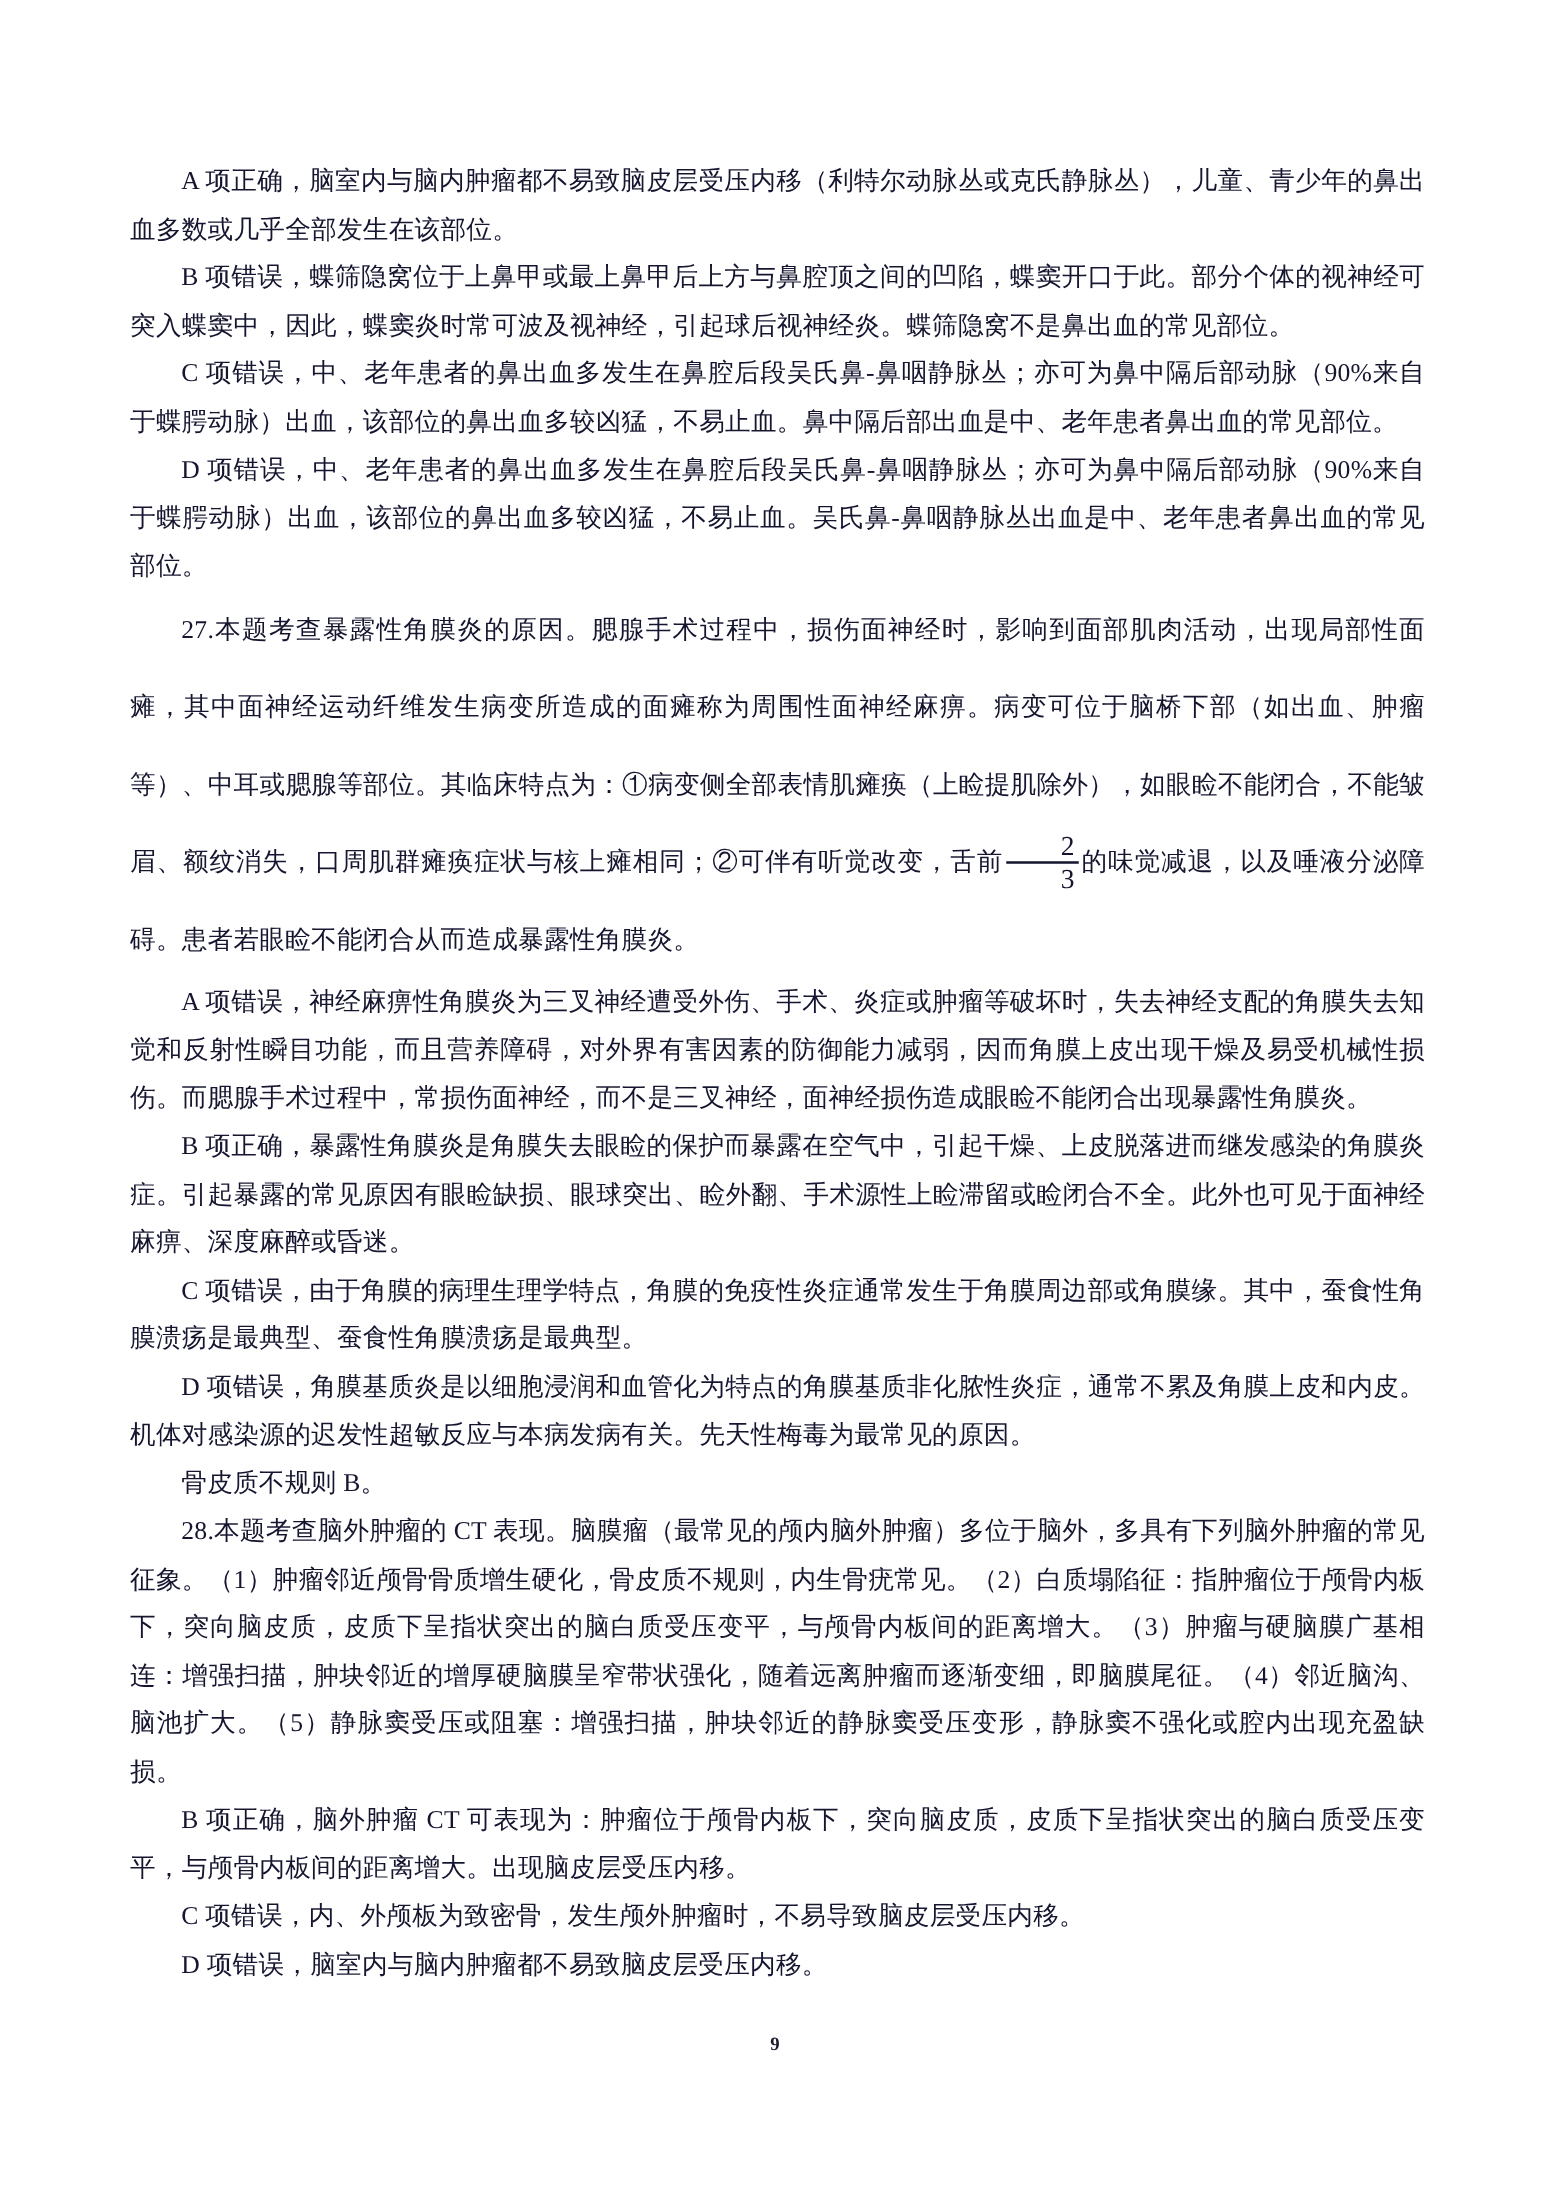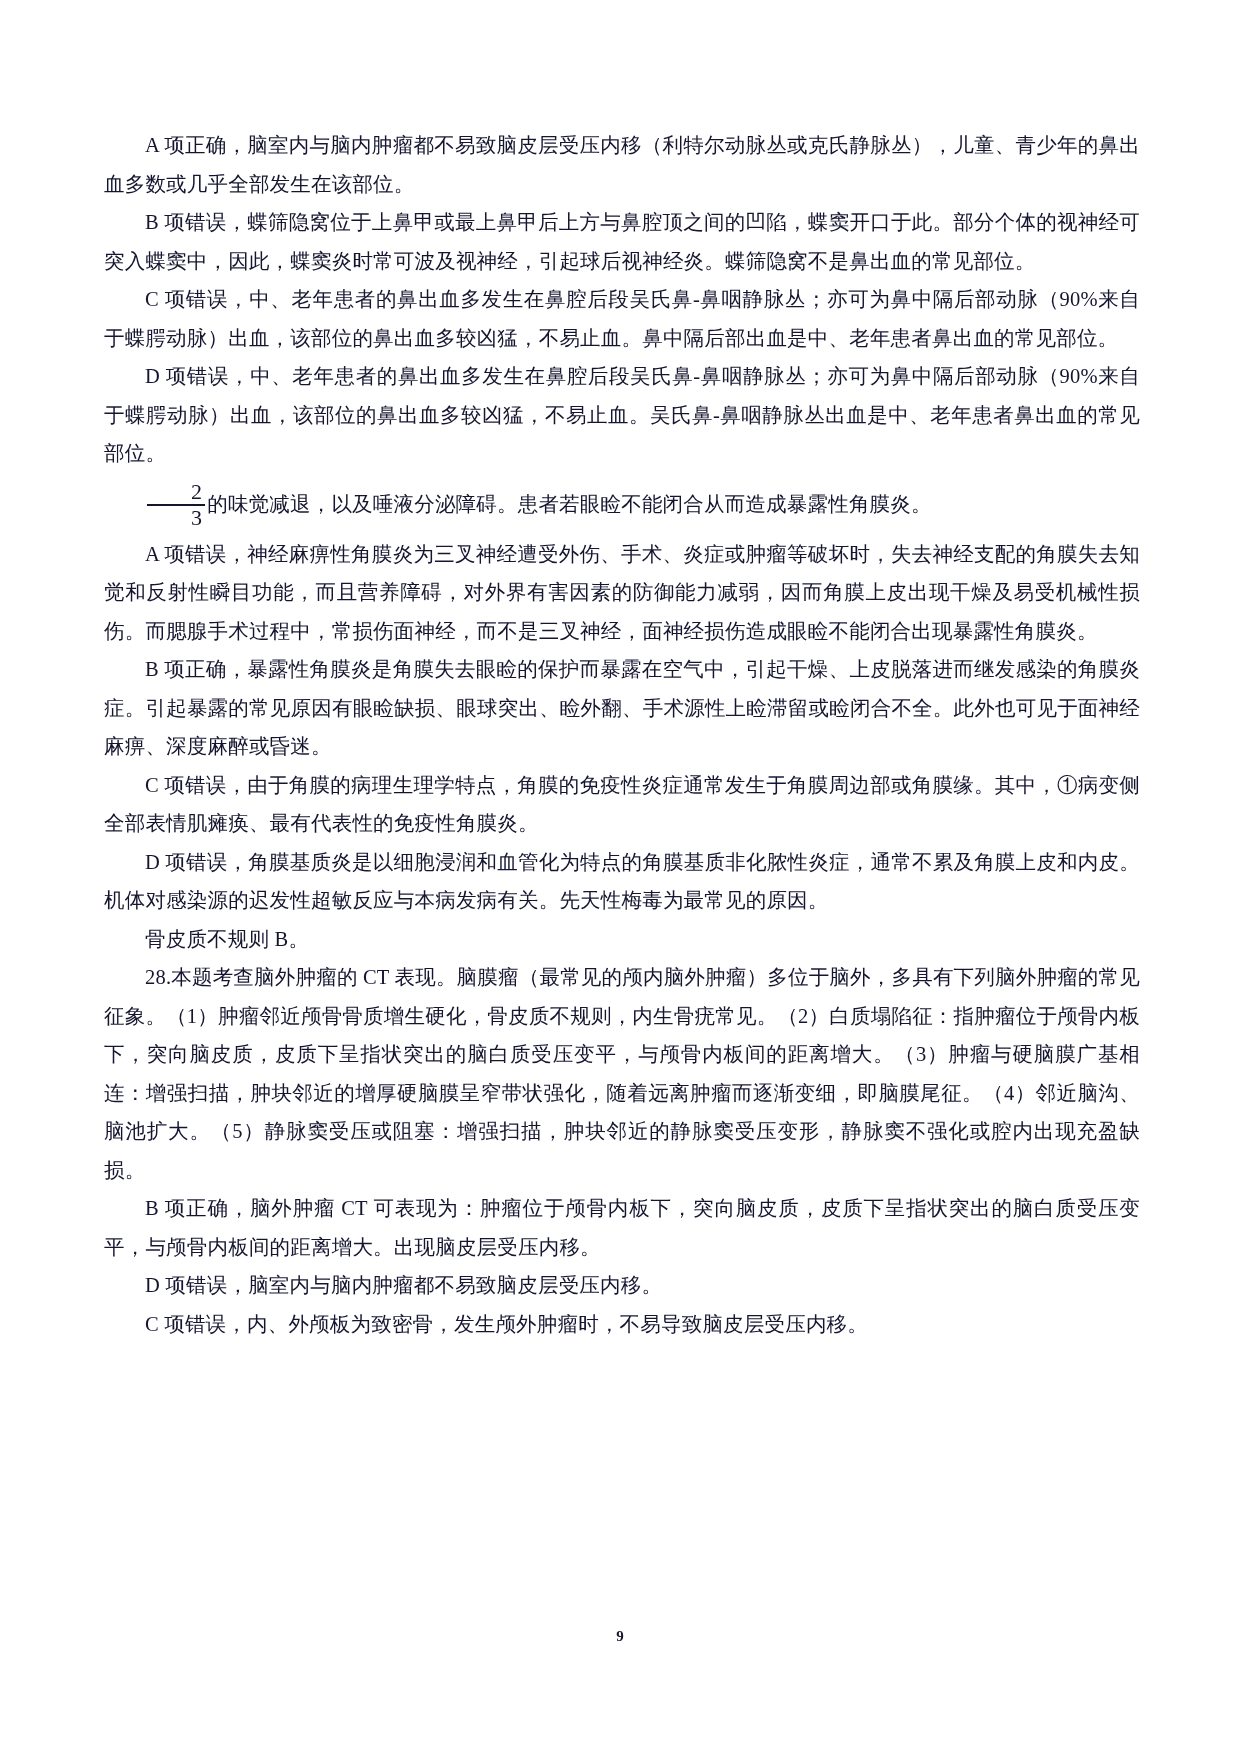--- a/index.html
+++ b/index.html
@@ -91,41 +91,41 @@
 
     <p class="para">A 项正确，脑室内与脑内肿瘤都不易致脑皮层受压内移（利特尔动脉丛或克氏静脉丛），儿童、青少年的鼻出血多数或几乎全部发生在该部位。</p>
 
     <p class="para">B 项错误，蝶筛隐窝位于上鼻甲或最上鼻甲后上方与鼻腔顶之间的凹陷，蝶窦开口于此。部分个体的视神经可突入蝶窦中，因此，蝶窦炎时常可波及视神经，引起球后视神经炎。蝶筛隐窝不是鼻出血的常见部位。</p>
 
     <p class="para">C 项错误，中、老年患者的鼻出血多发生在鼻腔后段吴氏鼻-鼻咽静脉丛；亦可为鼻中隔后部动脉（90%来自于蝶腭动脉）出血，该部位的鼻出血多较凶猛，不易止血。鼻中隔后部出血是中、老年患者鼻出血的常见部位。</p>
 
     <p class="para">D 项错误，中、老年患者的鼻出血多发生在鼻腔后段吴氏鼻-鼻咽静脉丛；亦可为鼻中隔后部动脉（90%来自于蝶腭动脉）出血，该部位的鼻出血多较凶猛，不易止血。吴氏鼻-鼻咽静脉丛出血是中、老年患者鼻出血的常见部位。</p>
 
 
-    <p class="para tall"><span class="frac">
+    <p class="para tall"><span>27.本题考查暴露性角膜炎的原因。腮腺手术过程中，损伤面神经时，影响到面部肌肉活动，出现局部性面瘫，其中面神经运动纤维发生病变所造成的面瘫称为周围性面神经麻痹。病变可位于脑桥下部（如出血、肿瘤等）、中耳或腮腺等部位。其临床特点为：①病变侧全部表情肌瘫痪（上睑提肌除外），如眼睑不能闭合，不能皱眉、额纹消失，口周肌群瘫痪症状与核上瘫相同；②可伴有听觉改变，舌前</span><span class="frac">
           <span class="num">2</span>
           <span class="bar"></span>
           <span class="den">3</span>
         </span><span>的味觉减退，以及唾液分泌障碍。患者若眼睑不能闭合从而造成暴露性角膜炎。</span></p>
 
     <p class="para">A 项错误，神经麻痹性角膜炎为三叉神经遭受外伤、手术、炎症或肿瘤等破坏时，失去神经支配的角膜失去知觉和反射性瞬目功能，而且营养障碍，对外界有害因素的防御能力减弱，因而角膜上皮出现干燥及易受机械性损伤。而腮腺手术过程中，常损伤面神经，而不是三叉神经，面神经损伤造成眼睑不能闭合出现暴露性角膜炎。</p>
 
     <p class="para">B 项正确，暴露性角膜炎是角膜失去眼睑的保护而暴露在空气中，引起干燥、上皮脱落进而继发感染的角膜炎症。引起暴露的常见原因有眼睑缺损、眼球突出、睑外翻、手术源性上睑滞留或睑闭合不全。此外也可见于面神经麻痹、深度麻醉或昏迷。</p>
 
-    <p class="para">C 项错误，由于角膜的病理生理学特点，角膜的免疫性炎症通常发生于角膜周边部或角膜缘。其中，①病变侧全部表情肌瘫痪、最有代表性的免疫性角膜炎。</p>
+    <p class="para">C 项错误，由于角膜的病理生理学特点，角膜的免疫性炎症通常发生于角膜周边部或角膜缘。其中，蚕食性角膜溃疡是最典型、蚕食性角膜溃疡是最典型。</p>
 
     <p class="para">D 项错误，角膜基质炎是以细胞浸润和血管化为特点的角膜基质非化脓性炎症，通常不累及角膜上皮和内皮。机体对感染源的迟发性超敏反应与本病发病有关。先天性梅毒为最常见的原因。</p>
 
     <p class="para">骨皮质不规则 B。</p>
 
     <p class="para">28.本题考查脑外肿瘤的 CT 表现。脑膜瘤（最常见的颅内脑外肿瘤）多位于脑外，多具有下列脑外肿瘤的常见征象。（1）肿瘤邻近颅骨骨质增生硬化，骨皮质不规则，内生骨疣常见。（2）白质塌陷征：指肿瘤位于颅骨内板下，突向脑皮质，皮质下呈指状突出的脑白质受压变平，与颅骨内板间的距离增大。（3）肿瘤与硬脑膜广基相连：增强扫描，肿块邻近的增厚硬脑膜呈窄带状强化，随着远离肿瘤而逐渐变细，即脑膜尾征。（4）邻近脑沟、脑池扩大。（5）静脉窦受压或阻塞：增强扫描，肿块邻近的静脉窦受压变形，静脉窦不强化或腔内出现充盈缺损。</p>
 
 
     <p class="para">B 项正确，脑外肿瘤 CT 可表现为：肿瘤位于颅骨内板下，突向脑皮质，皮质下呈指状突出的脑白质受压变平，与颅骨内板间的距离增大。出现脑皮层受压内移。</p>
 
+    <p class="para">C 项错误，内、外颅板为致密骨，发生颅外肿瘤时，不易导致脑皮层受压内移。</p>
+
     <p class="para">D 项错误，脑室内与脑内肿瘤都不易致脑皮层受压内移。</p>
-
-    <p class="para">C 项错误，内、外颅板为致密骨，发生颅外肿瘤时，不易导致脑皮层受压内移。</p>
 
   </div>
 
   <div class="page-number">9</div>
 </div>
 
 </body></html>

